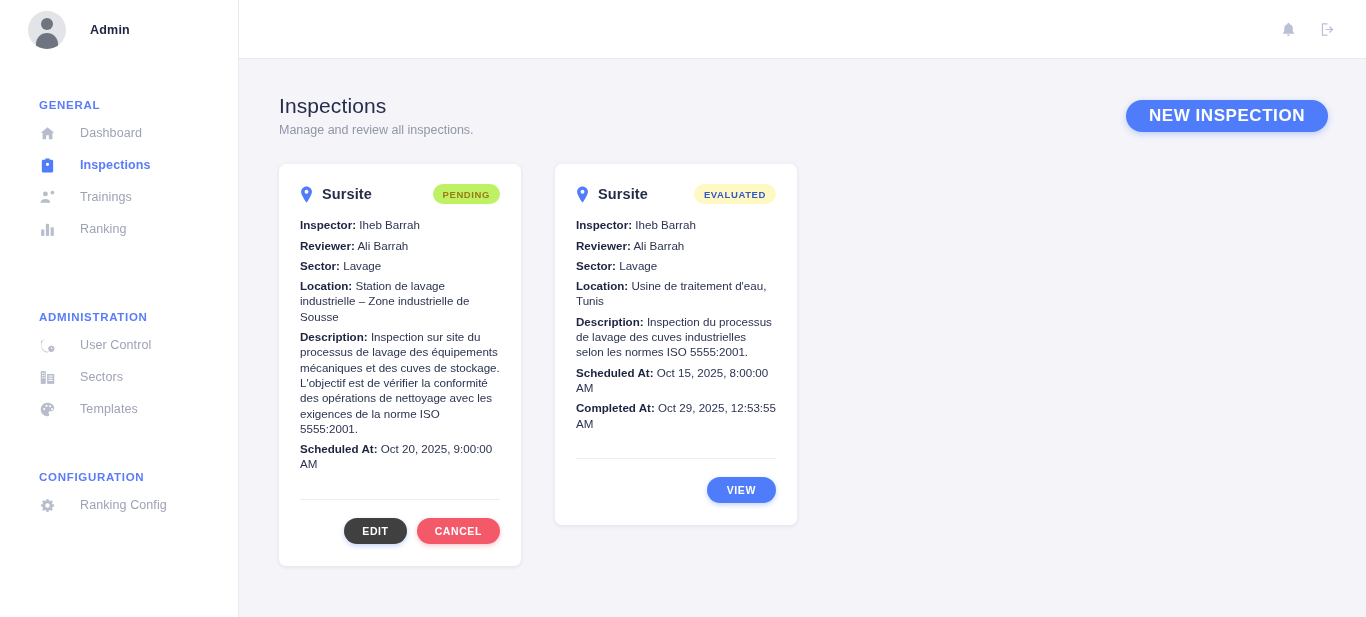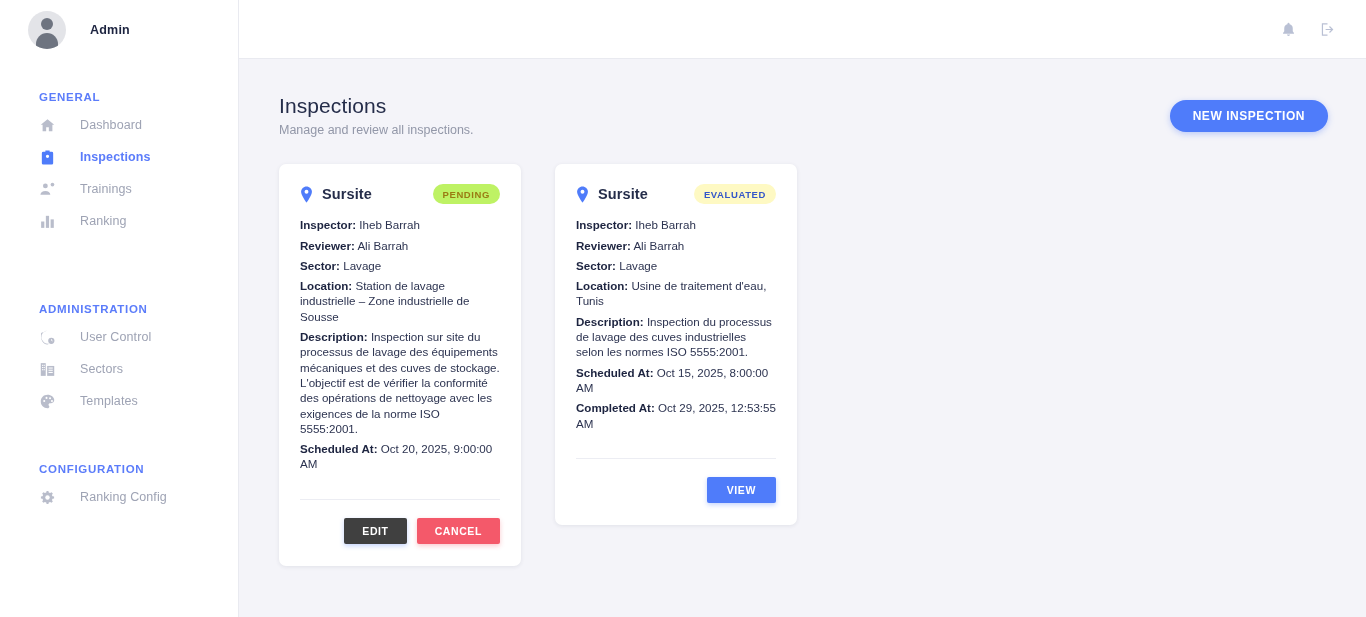--- a/index.html
+++ b/index.html
@@ -9,21 +9,21 @@
     background: #ffffff;
     overflow: hidden;
   }
   .app { display: flex; width: 1366px; height: 617px; }
 
   
   .sidebar {
     width: 239px; min-width: 239px; height: 617px;
     background: #ffffff;
     border-right: 1px solid #e9eaf0;
-    display: flex; flex-direction: column;
+    display: flex; flex-direction: column; gap: 8px;
   }
   .profile {
     height: 59px; display: flex; align-items: center;
     padding-left: 28px; gap: 24px;
   }
   .avatar {
     width: 38px; height: 38px; border-radius: 50%;
     background: #e3e4e8; position: relative; overflow: hidden;
     flex: none;
   }
@@ -90,21 +90,21 @@
   .page-title {
     font-size: 21px; color: #252d4a; font-weight: normal;
     letter-spacing: .1px; line-height: 1.25;
   }
   .page-sub {
     font-size: 12.5px; color: #9297a8; margin-top: 4px;
   }
   .btn-new {
     background: #4f7cfa; color: #ffffff; border: none;
     border-radius: 18px; height: 32px; padding: 0 23px;
-    font-size: 12px; font-weight: bold; letter-spacing: .55px;
+    font-size: 17px; font-weight: bold; letter-spacing: .55px;
     font-family: "Liberation Sans", sans-serif;
     cursor: pointer; margin-top: 7px;
     box-shadow: 0 2px 6px rgba(79,124,250,.35);
   }
 
   .cards { display: flex; gap: 34px; margin-top: 27px; align-items: flex-start; }
   .card {
     width: 242px; background: #ffffff; border-radius: 7px;
     box-shadow: 0 1px 4px rgba(36,42,70,.09);
     padding: 20px 21px 22px 21px;
@@ -132,21 +132,21 @@
     margin-bottom: 5px;
   }
   .field b { font-weight: bold; color: #1d2440; }
   .divider {
     border-top: 1px solid #ecedf3; margin: 22px 0 0 0;
   }
   .card-actions {
     display: flex; justify-content: flex-end; gap: 10px; margin-top: 18px;
   }
   .btn {
-    border: none; border-radius: 2px; height: 26px; padding: 0 18px;
+    border: none; border-radius: 13px; height: 26px; padding: 0 18px;
     font-size: 10.5px; font-weight: bold; letter-spacing: .6px;
     color: #ffffff; cursor: pointer;
     font-family: "Liberation Sans", sans-serif;
   }
   .btn.edit   { background: #404040; box-shadow: 0 2px 5px rgba(79,124,250,.32); }
   .btn.cancel { background: #f4596a; box-shadow: 0 2px 5px rgba(244,89,106,.32); }
   .btn.view   { background: #4f7cfa; box-shadow: 0 2px 5px rgba(79,124,250,.32); padding: 0 20px; }
 </style>
 </head>
 <body>

